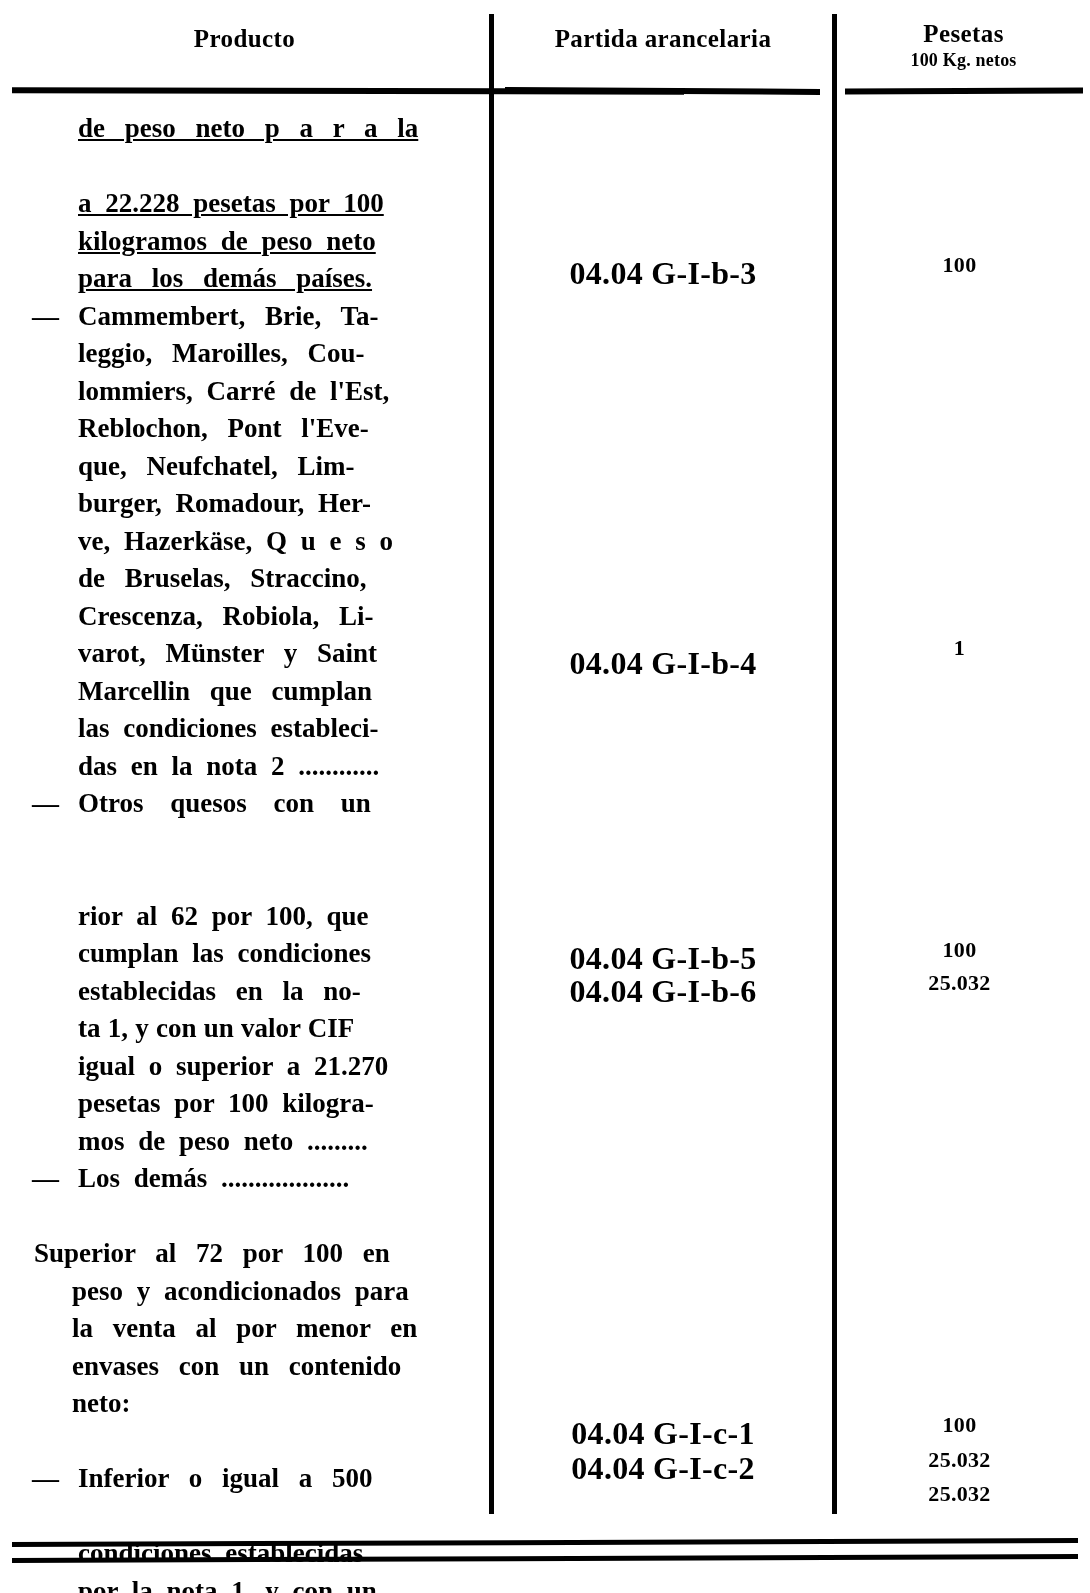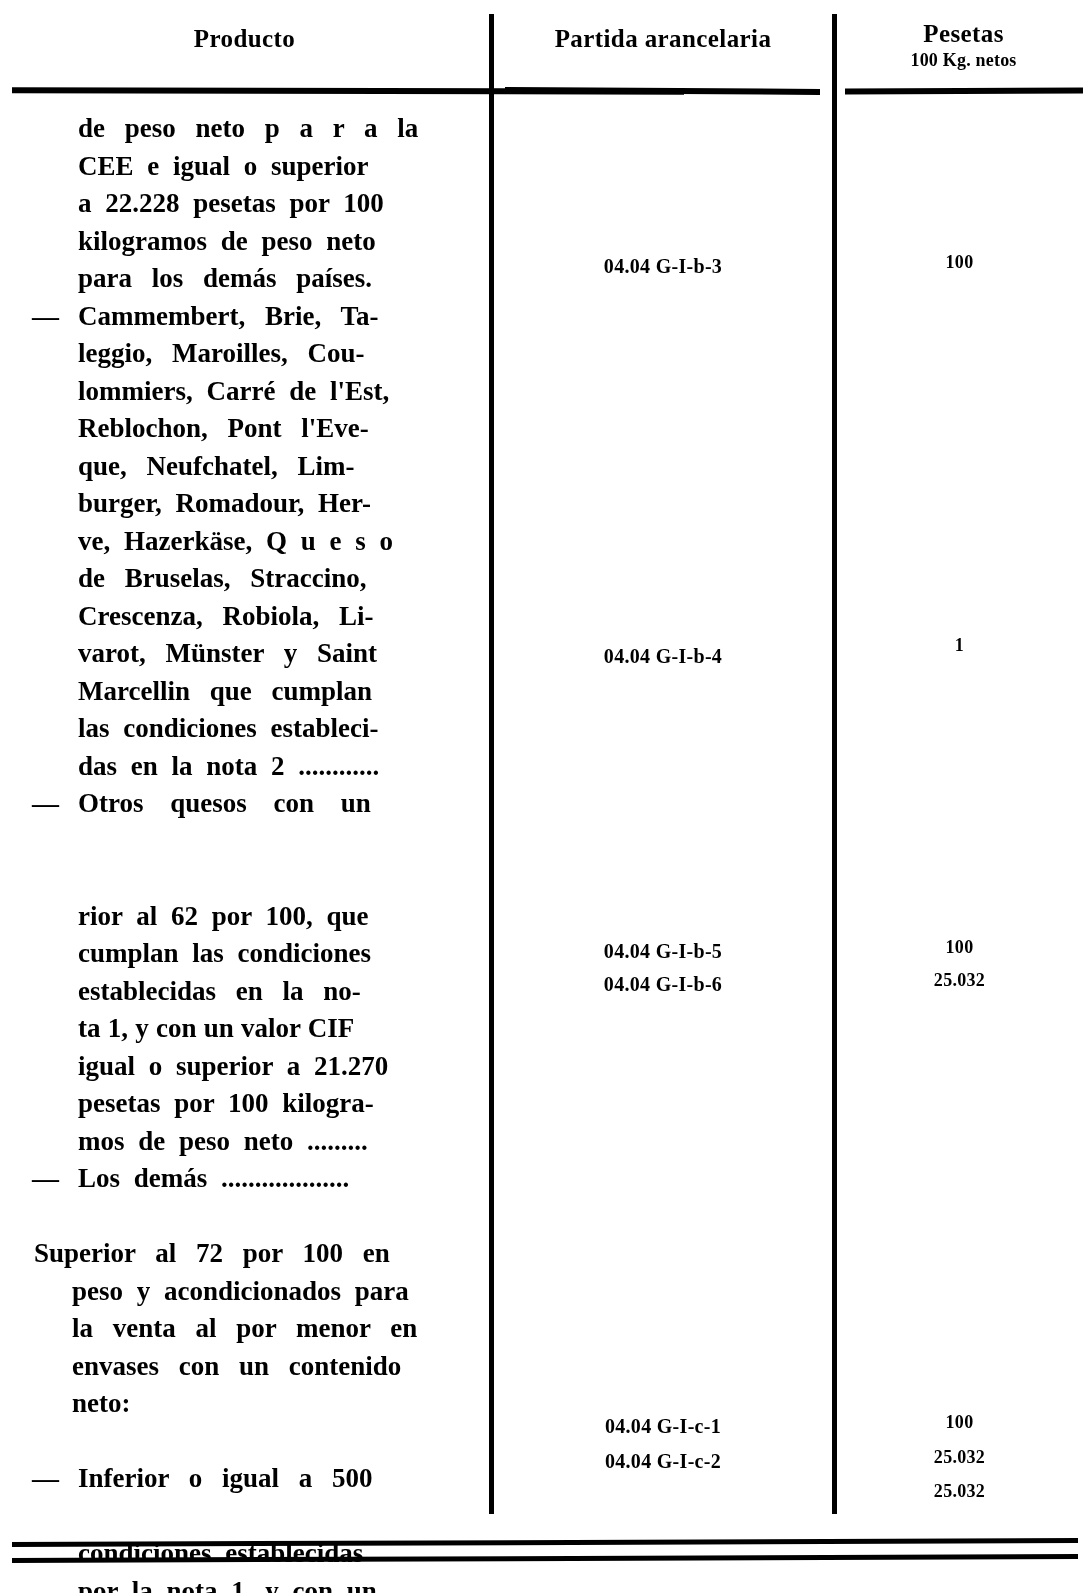--- a/index.html
+++ b/index.html
@@ -82,21 +82,21 @@
     font-weight: 600;
   }
   .para {
     position: relative;
     margin: 0;
     padding: 0 14px 0 78px;
     text-align: justify;
     text-align-last: left;
     word-spacing: 0.5px;
   }
-  .para.nodash { padding-left: 78px; }
+  .para.nodash { padding-left: 78px; text-decoration: underline; }
   .para.flush-ind { padding-left: 72px; text-indent: -38px; }
   .dash {
     position: absolute;
     left: 32px;
     top: 0;
     width: 30px;
     text-align: left;
     font-weight: 800;
   }
   .para.bullet { padding-left: 78px; }
@@ -104,30 +104,30 @@
   .wide { word-spacing: 7px; }
   .wider { word-spacing: 13px; }
   .widest { word-spacing: 20px; }
 
   
   .code {
     position: absolute;
     left: 494px;
     width: 338px;
     text-align: center;
-    font-size: 20px;
+    font-size: 32px;
     font-weight: 700;
     letter-spacing: .3px;
   }
   .val {
     position: absolute;
     left: 837px;
     width: 245px;
     text-align: center;
-    font-size: 18px;
+    font-size: 22px;
     font-weight: 800;
     letter-spacing: .3px;
   }
 
   
   .bottom-rule {
     position: absolute;
     left: 12px;
     width: 1066px;
     height: 5px;
@@ -154,21 +154,21 @@
   <div class="hrule r2"></div>
   <div class="hrule r3"></div>
 
   <div class="vrule one"></div>
   <div class="vrule two"></div>
 
   <div class="prod">
 
     <div class="para nodash">
       <span class="wider">de  peso  neto  p a r a  la</span><br>
-      <span class="wide">CEE  e  igual  o  superior</span><br>
+      <br>
       <span class="wide">a  22.228  pesetas  por  100</span><br>
       <span class="wide">kilogramos  de  peso  neto</span><br>
       <span class="wider">para  los  demás  países.</span>
     </div>
 
     <div class="para bullet">
       <span class="dash">—</span>
       <span class="wider">Cammembert,  Brie,  Ta-</span><br>
       <span class="wider">leggio,  Maroilles,  Cou-</span><br>
       <span class="wide">lommiers,  Carré  de  l'Est,</span><br>

